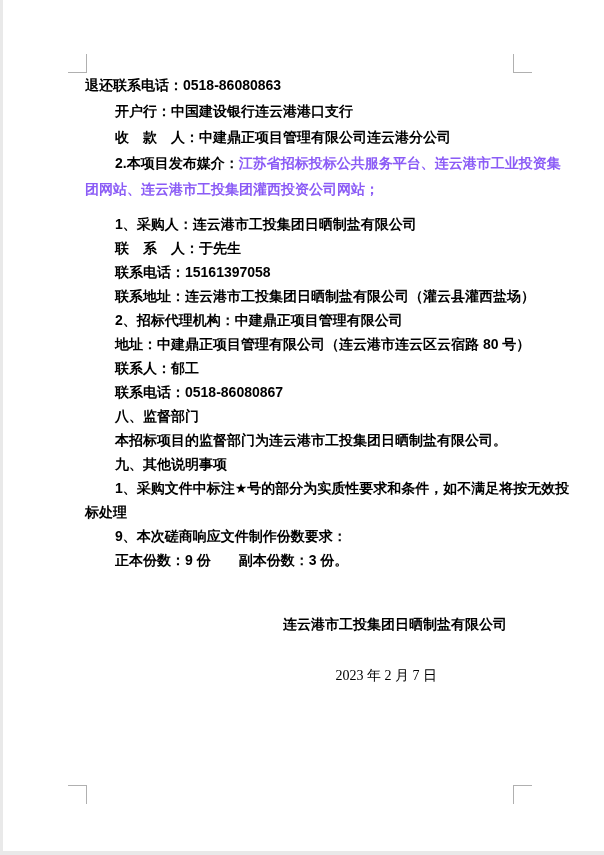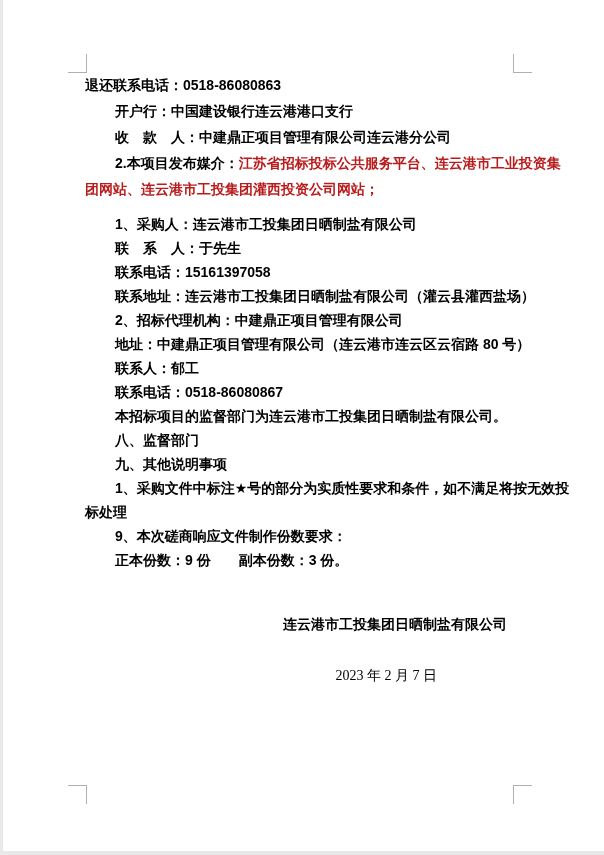--- a/index.html
+++ b/index.html
@@ -23,21 +23,21 @@
   .content{position:absolute;left:85px;top:72px;width:428px;color:#000;}
   .ln{
     font-size:14px;
     font-weight:bold;
     white-space:pre;
     letter-spacing:0px;
   }
   .block-a .ln{line-height:26px;height:26px;}
   .block-b .ln{line-height:24px;height:24px;}
   .ind{padding-left:30px;}
-  .red{color:#b91c1c;}
+  .red{color:#8b5cf6;}
   .gap-sections{height:10px;}
   .gap-signature{height:32px;}
   .gap-date{height:28px;}
   .sig{line-height:24px;height:24px;text-align:right;padding-right:6px;margin-top:8px;}
   .date{line-height:24px;height:24px;text-align:right;padding-right:76px;font-weight:400;font-family:"Liberation Serif","DejaVu Serif",serif;}
 </style>
 </head>
 <body>
 
 <div class="edge-left"></div>
@@ -62,22 +62,22 @@
 
   <div class="block-b">
     <div class="ln ind"><span>1、采购人：连云港市工投集团日晒制盐有限公司</span></div>
     <div class="ln ind"><span>联　系　人：于先生</span></div>
     <div class="ln ind"><span>联系电话：15161397058</span></div>
     <div class="ln ind"><span>联系地址：连云港市工投集团日晒制盐有限公司（灌云县灌西盐场）</span></div>
     <div class="ln ind"><span>2、招标代理机构：中建鼎正项目管理有限公司</span></div>
     <div class="ln ind"><span>地址：中建鼎正项目管理有限公司（连云港市连云区云宿路 80 号）</span></div>
     <div class="ln ind"><span>联系人：郁工</span></div>
     <div class="ln ind"><span>联系电话：0518-86080867</span></div>
+    <div class="ln ind"><span>八、监督部门</span></div>
     <div class="ln ind"><span>本招标项目的监督部门为连云港市工投集团日晒制盐有限公司。</span></div>
-    <div class="ln ind"><span>八、监督部门</span></div>
     <div class="ln ind"><span>九、其他说明事项</span></div>
     <div class="ln ind"><span>1、采购文件中标注★号的部分为实质性要求和条件，如不满足将按无效投</span></div>
     <div class="ln"><span>标处理</span></div>
     <div class="ln ind"><span>9、本次磋商响应文件制作份数要求：</span></div>
     <div class="ln ind"><span>正本份数：9 份　　副本份数：3 份。</span></div>
   </div>
 
   <div class="gap-signature"></div>
 
   <div class="ln sig"><span>连云港市工投集团日晒制盐有限公司</span></div>

